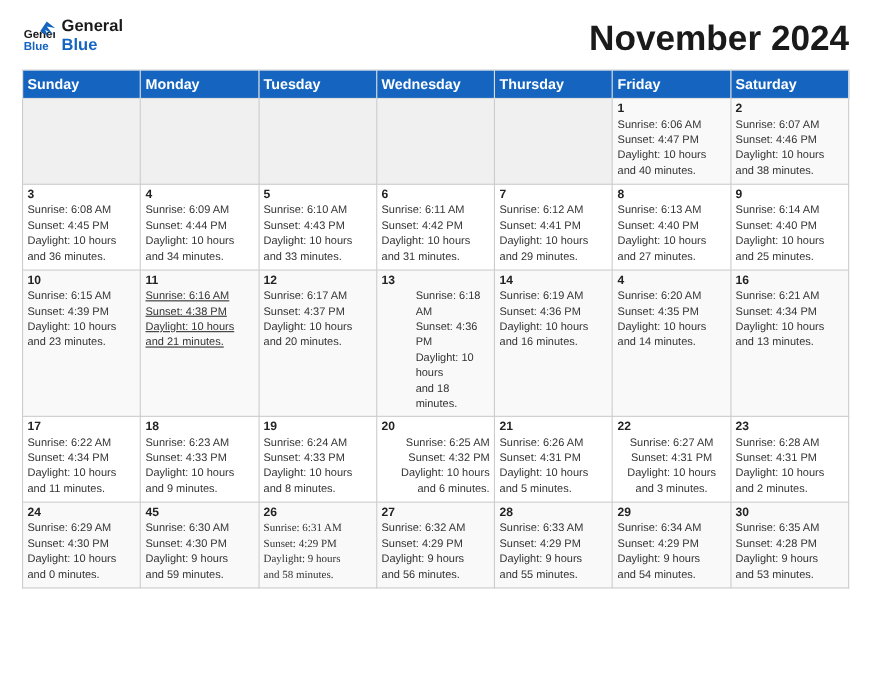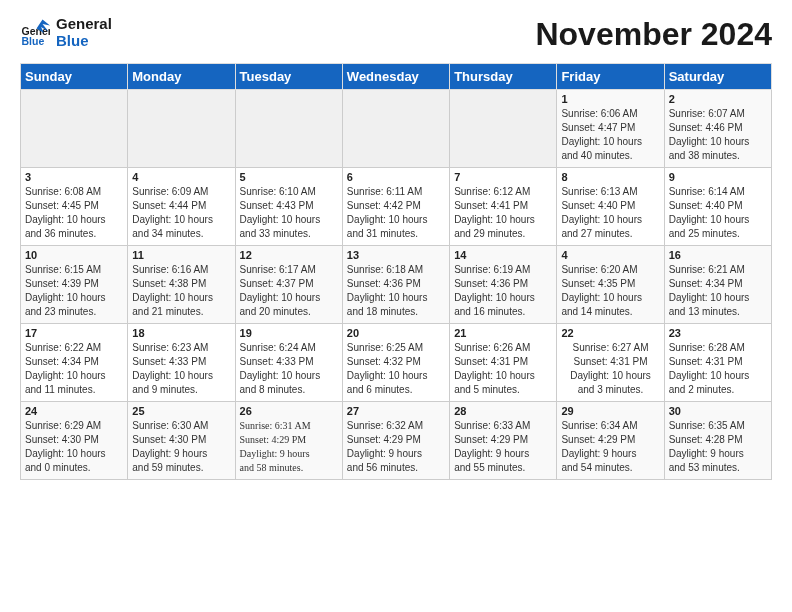--- a/index.html
+++ b/index.html
@@ -195,35 +195,35 @@
         <tr>
           <td>
             <span class="day-num">10</span>
             <div class="day-info" style="white-space: pre-line;">Sunrise: 6:15 AM
 Sunset: 4:39 PM
 Daylight: 10 hours
 and 23 minutes.</div>
           </td>
           <td>
             <span class="day-num">11</span>
-            <div class="day-info" style="white-space: pre-line;">Sunrise: 6:16 AM
+            <div class="day-info" style="white-space: pre-line; text-decoration: underline;">Sunrise: 6:16 AM
 Sunset: 4:38 PM
 Daylight: 10 hours
 and 21 minutes.</div>
           </td>
           <td>
             <span class="day-num">12</span>
             <div class="day-info" style="white-space: pre-line;">Sunrise: 6:17 AM
 Sunset: 4:37 PM
 Daylight: 10 hours
 and 20 minutes.</div>
           </td>
           <td>
             <span class="day-num">13</span>
-            <div class="day-info" style="white-space: pre-line;">Sunrise: 6:18 AM
+            <div class="day-info" style="white-space: pre-line; margin-left: 31px;">Sunrise: 6:18 AM
 Sunset: 4:36 PM
 Daylight: 10 hours
 and 18 minutes.</div>
           </td>
           <td>
             <span class="day-num">14</span>
             <div class="day-info" style="white-space: pre-line;">Sunrise: 6:19 AM
 Sunset: 4:36 PM
 Daylight: 10 hours
 and 16 minutes.</div>
@@ -260,21 +260,21 @@
           </td>
           <td>
             <span class="day-num">19</span>
             <div class="day-info" style="white-space: pre-line;">Sunrise: 6:24 AM
 Sunset: 4:33 PM
 Daylight: 10 hours
 and 8 minutes.</div>
           </td>
           <td>
             <span class="day-num">20</span>
-            <div class="day-info" style="white-space: pre-line;">Sunrise: 6:25 AM
+            <div class="day-info" style="white-space: pre-line; text-align: right;">Sunrise: 6:25 AM
 Sunset: 4:32 PM
 Daylight: 10 hours
 and 6 minutes.</div>
           </td>
           <td>
             <span class="day-num">21</span>
             <div class="day-info" style="white-space: pre-line;">Sunrise: 6:26 AM
 Sunset: 4:31 PM
 Daylight: 10 hours
 and 5 minutes.</div>
@@ -296,21 +296,21 @@
         </tr>
         <tr>
           <td>
             <span class="day-num">24</span>
             <div class="day-info" style="white-space: pre-line;">Sunrise: 6:29 AM
 Sunset: 4:30 PM
 Daylight: 10 hours
 and 0 minutes.</div>
           </td>
           <td>
-            <span class="day-num">25</span>
+            <span class="day-num">45</span>
             <div class="day-info" style="white-space: pre-line;">Sunrise: 6:30 AM
 Sunset: 4:30 PM
 Daylight: 9 hours
 and 59 minutes.</div>
           </td>
           <td>
             <span class="day-num">26</span>
             <div class="day-info" style="white-space: pre-line; font-family: Liberation Serif, serif;">Sunrise: 6:31 AM
 Sunset: 4:29 PM
 Daylight: 9 hours

